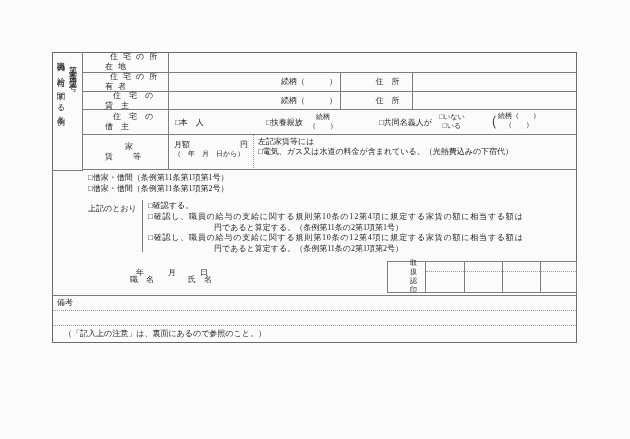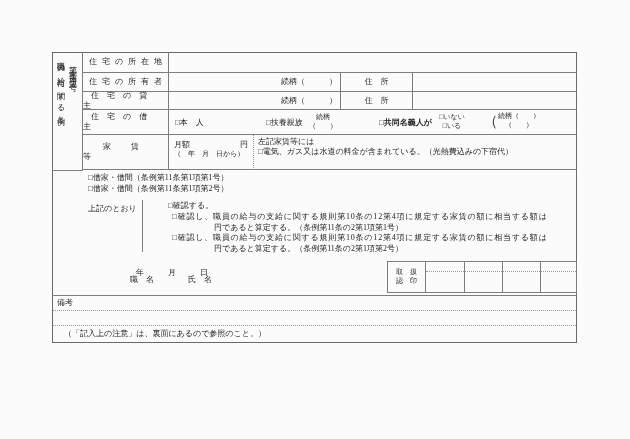--- a/index.html
+++ b/index.html
@@ -4,27 +4,27 @@
 <style>
   html,body{margin:0;padding:0;}
   body{
     width:630px;height:439px;background:#fbfbfb;color:#232323;
     font-family:"Liberation Serif","DejaVu Serif",serif;
     position:relative;overflow:hidden;
   }
   .abs{position:absolute;box-sizing:border-box;}
   .outer{border:1px solid #6a6a6a;}
   .cell{position:absolute;box-sizing:border-box;border-left:1px solid #7d7d7d;border-bottom:1px solid #7d7d7d;}
-  .ctr{display:flex;align-items:center;justify-content:center;}
+  .ctr{display:flex;align-items:center;justify-content:center;padding-left:22px;}
   .f8{font-size:8px;line-height:10px;}
   .f7{font-size:7px;line-height:9px;}
   .ls5{letter-spacing:5px;text-indent:5px;}
   .ls8{letter-spacing:8px;text-indent:8px;}
   .ls20{letter-spacing:20px;text-indent:20px;}
-  .ls1{letter-spacing:0.8px;margin-left:24px;}
+  .ls1{letter-spacing:0.8px;}
   .vtext{writing-mode:vertical-rl;text-orientation:upright;font-size:8px;letter-spacing:2px;line-height:13px;}
   .dotL{border-left:1px dotted #9a9a9a;}
   .dotT{border-top:1px dotted #9a9a9a;}
   .solidT{border-top:1px solid #7d7d7d;}
   .solidL{border-left:1px solid #7d7d7d;}
   .relright{position:absolute;right:3px;top:50%;transform:translateY(-50%);}
   .stack{display:flex;flex-direction:column;align-items:center;}
   .bigparen{font-size:15px;line-height:17px;font-weight:400;color:#3a3a3a;}
 </style>
 </head>
@@ -55,21 +55,21 @@
 <div class="cell" style="left:412px;top:92px;width:165px;height:18px;"></div>
 
 <div class="cell ctr f8 ls8" style="left:82px;top:110px;width:86px;height:25px;">住宅の借主</div>
 <div class="cell" style="left:168px;top:110px;width:409px;height:25px;">
   <span class="abs f8" style="left:6px;top:8px;">□本　人</span>
   <span class="abs f8" style="left:76px;top:8px;padding-left:21px;">□扶養親族</span>
   <span class="abs stack f7" style="left:134px;top:3px;width:40px;">
     <span>続柄</span>
     <span>（　　）</span>
   </span>
-  <span class="abs f8" style="left:210px;top:8px;font-weight:bold;">□共同名義人が</span>
+  <span class="abs f8" style="left:210px;top:8px;">□共同名義人が</span>
   <span class="abs stack f7" style="left:264px;top:3px;width:38px;">
     <span>□いない</span>
     <span>□いる</span>
   </span>
   <span class="abs" style="left:314px;top:2px;display:flex;align-items:center;">
     <span class="bigparen">（</span>
     <span class="stack f7">
       <span>続柄（　　）</span>
       <span>（　　）</span>
     </span>
@@ -88,21 +88,21 @@
   <div class="f8">左記家賃等には</div>
   <div class="f8">□電気、ガス又は水道の料金が含まれている。（光熱費込みの下宿代）</div>
 </div>
 
 <div class="abs f8" style="left:88px;top:173px;">□借家・借間（条例第11条第1項第1号）</div>
 <div class="abs f8" style="left:88px;top:184px;">□借家・借間（条例第11条第1項第2号）</div>
 
 <div class="abs f8" style="left:88px;top:204px;">上記のとおり</div>
 <div class="abs" style="left:142px;top:200px;width:0;height:52px;border-left:1px solid #7d7d7d;"></div>
 
-<div class="abs f8" style="left:148px;top:201px;margin-left:20px;">□確認する。</div>
+<div class="abs f8" style="left:148px;top:201px;">□確認する。</div>
 <div class="abs f8 ls1" style="left:148px;top:212px;">□確認し、職員の給与の支給に関する規則第10条の12第4項に規定する家賃の額に相当する額は</div>
 <div class="abs f8" style="left:214px;top:223px;">円であると算定する。（条例第11条の2第1項第1号）</div>
 <div class="abs f8 ls1" style="left:148px;top:233px;">□確認し、職員の給与の支給に関する規則第10条の12第4項に規定する家賃の額に相当する額は</div>
 <div class="abs f8" style="left:214px;top:244px;">円であると算定する。（条例第11条の2第1項第2号）</div>
 
 <div class="abs f8" style="left:136px;top:268px;">年　　　月　　　日</div>
 <div class="abs f8" style="left:130px;top:275px;">職　名</div>
 <div class="abs f8" style="left:188px;top:275px;">氏　名</div>
 
 <div class="abs" style="left:387px;top:261px;width:190px;height:32px;border:1px solid #7d7d7d;">

